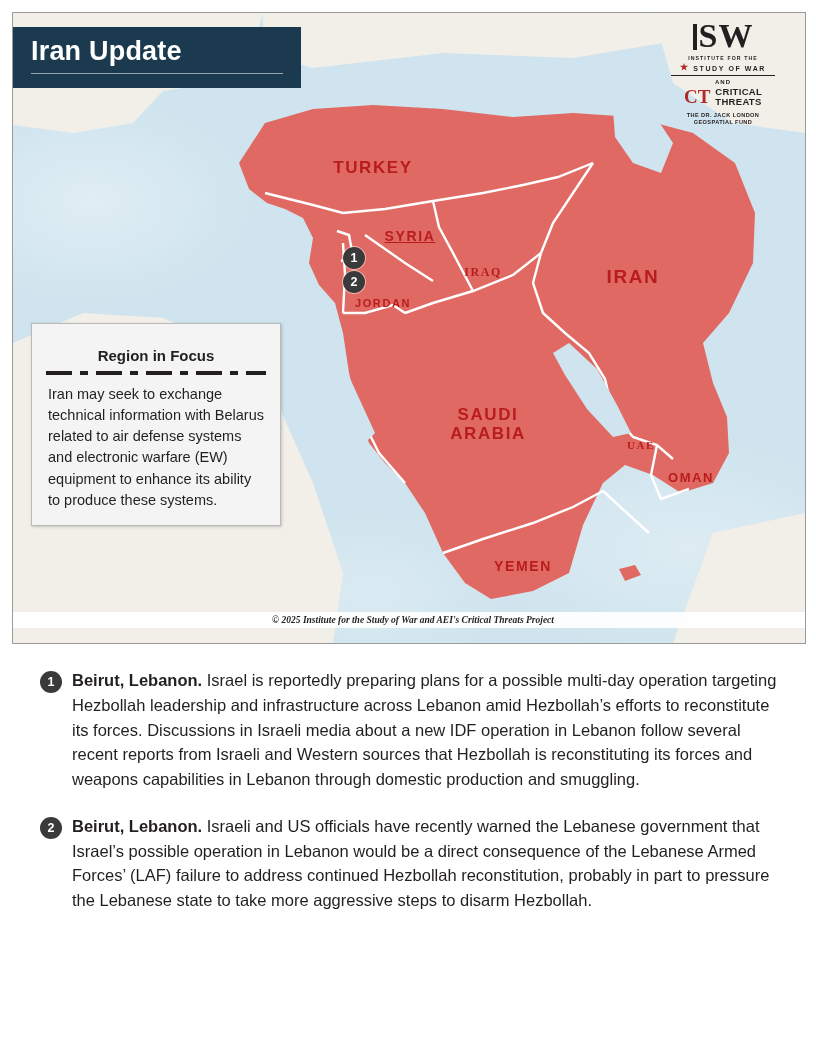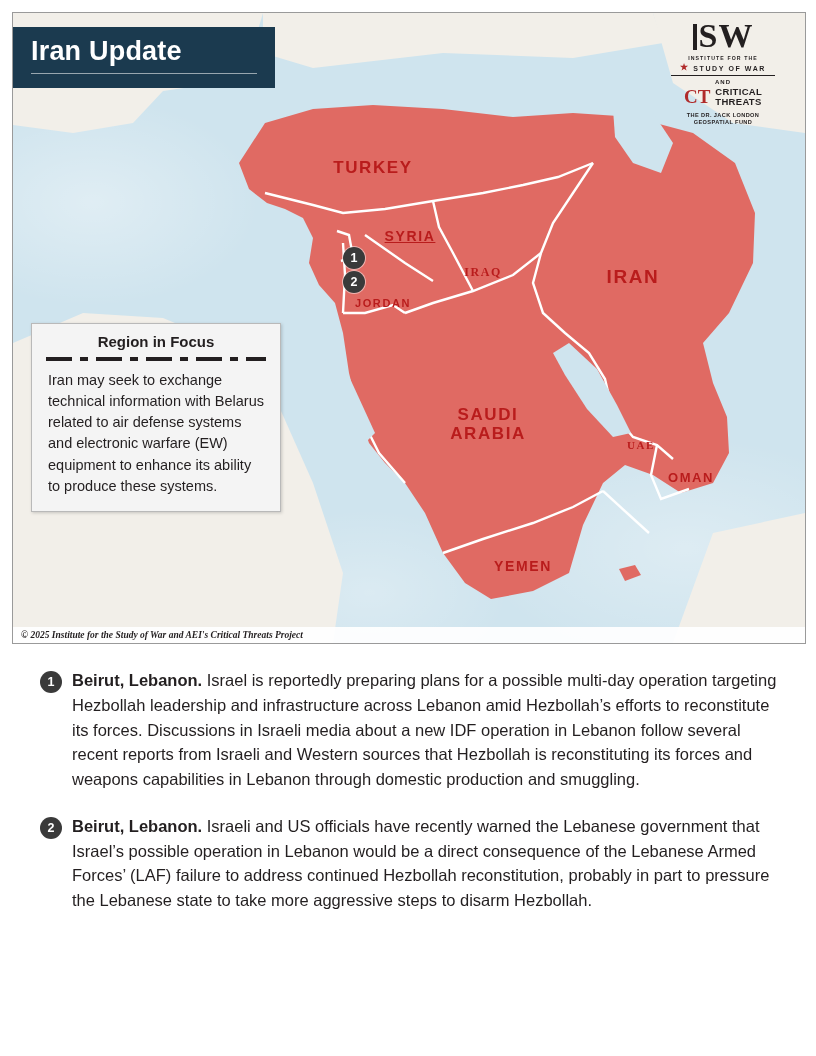--- a/index.html
+++ b/index.html
@@ -54,21 +54,21 @@
     position: absolute;
     left: 0;
     top: 0;
   }
 
   
   .title-block {
     position: absolute;
     left: 0px;
     top: 14px;
-    width: 262px;
+    width: 288px;
     background: #1b3a4f;
     color: #ffffff;
     padding: 10px 0 8px 0;
     z-index: 6;
   }
   .title-main {
     font-size: 27px;
     font-weight: bold;
     letter-spacing: 0.2px;
     padding: 0 18px 6px 18px;
@@ -178,20 +178,21 @@
     border: 1px solid #b9b9b9;
     box-shadow: 1px 1px 3px rgba(0,0,0,0.18);
     z-index: 6;
   }
   .legend-title {
     text-align: center;
     font-size: 15px;
     font-weight: bold;
     padding: 9px 6px 6px 6px;
     color: #231f20;
+    margin-top: 14px;
   }
   .legend-dash {
     margin: 0 14px 8px 14px;
     height: 6px;
     background:
       linear-gradient(#231f20, #231f20) 0 50%/26px 4px no-repeat,
       linear-gradient(#231f20, #231f20) 34px 50%/8px 4px no-repeat,
       linear-gradient(#231f20, #231f20) 50px 50%/26px 4px no-repeat,
       linear-gradient(#231f20, #231f20) 84px 50%/8px 4px no-repeat,
       linear-gradient(#231f20, #231f20) 100px 50%/26px 4px no-repeat,
@@ -204,31 +205,32 @@
     font-size: 14.5px;
     line-height: 1.46;
     padding: 0 16px 14px 16px;
     color: #231f20;
   }
 
   
   .map-credit {
     position: absolute;
     left: 0;
-    bottom: 0;
+    bottom: 15px;
     width: 792px;
     background: rgba(255,255,255,0.92);
     font-family: "Liberation Serif", serif;
     font-style: italic;
     font-weight: bold;
     font-size: 9.5px;
     padding: 3px 0 3px 8px;
     color: #231f20;
     box-sizing: border-box;
     z-index: 6;
+    text-align: center;
   }
 
   
   .marker {
     position: absolute;
     width: 22px;
     height: 22px;
     border-radius: 50%;
     background: #3a3a3a;
     color: #ffffff;

